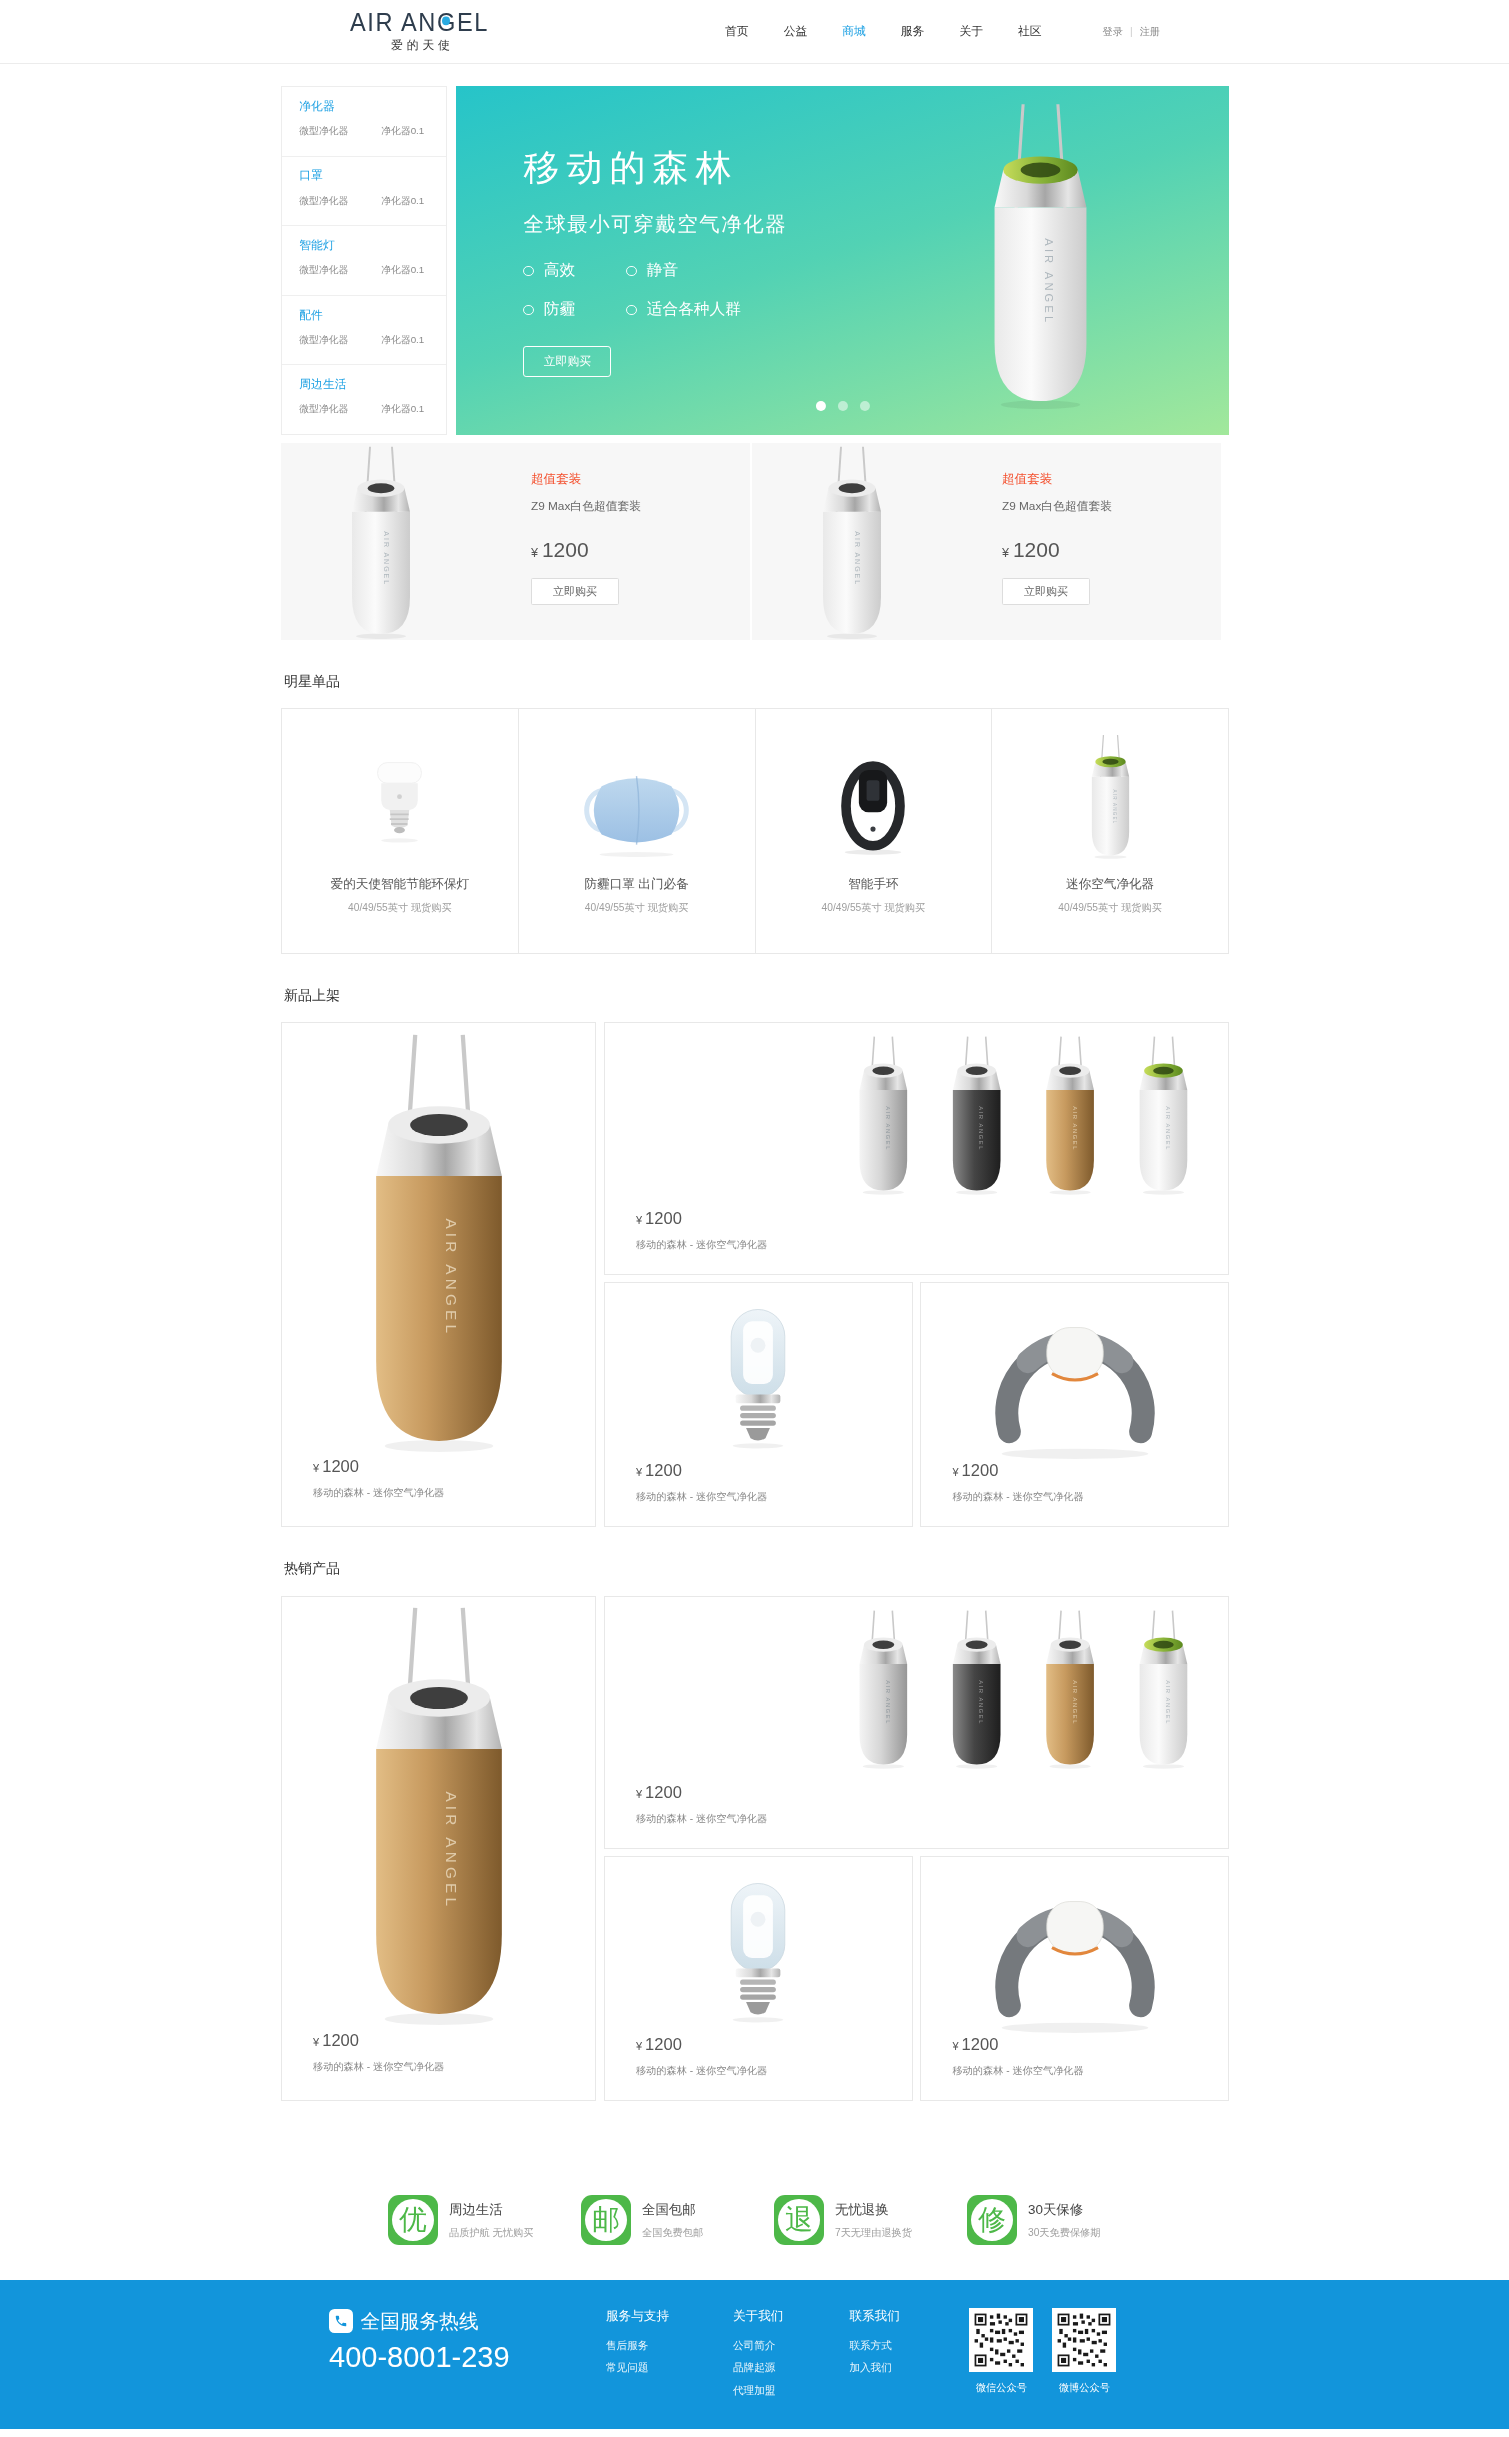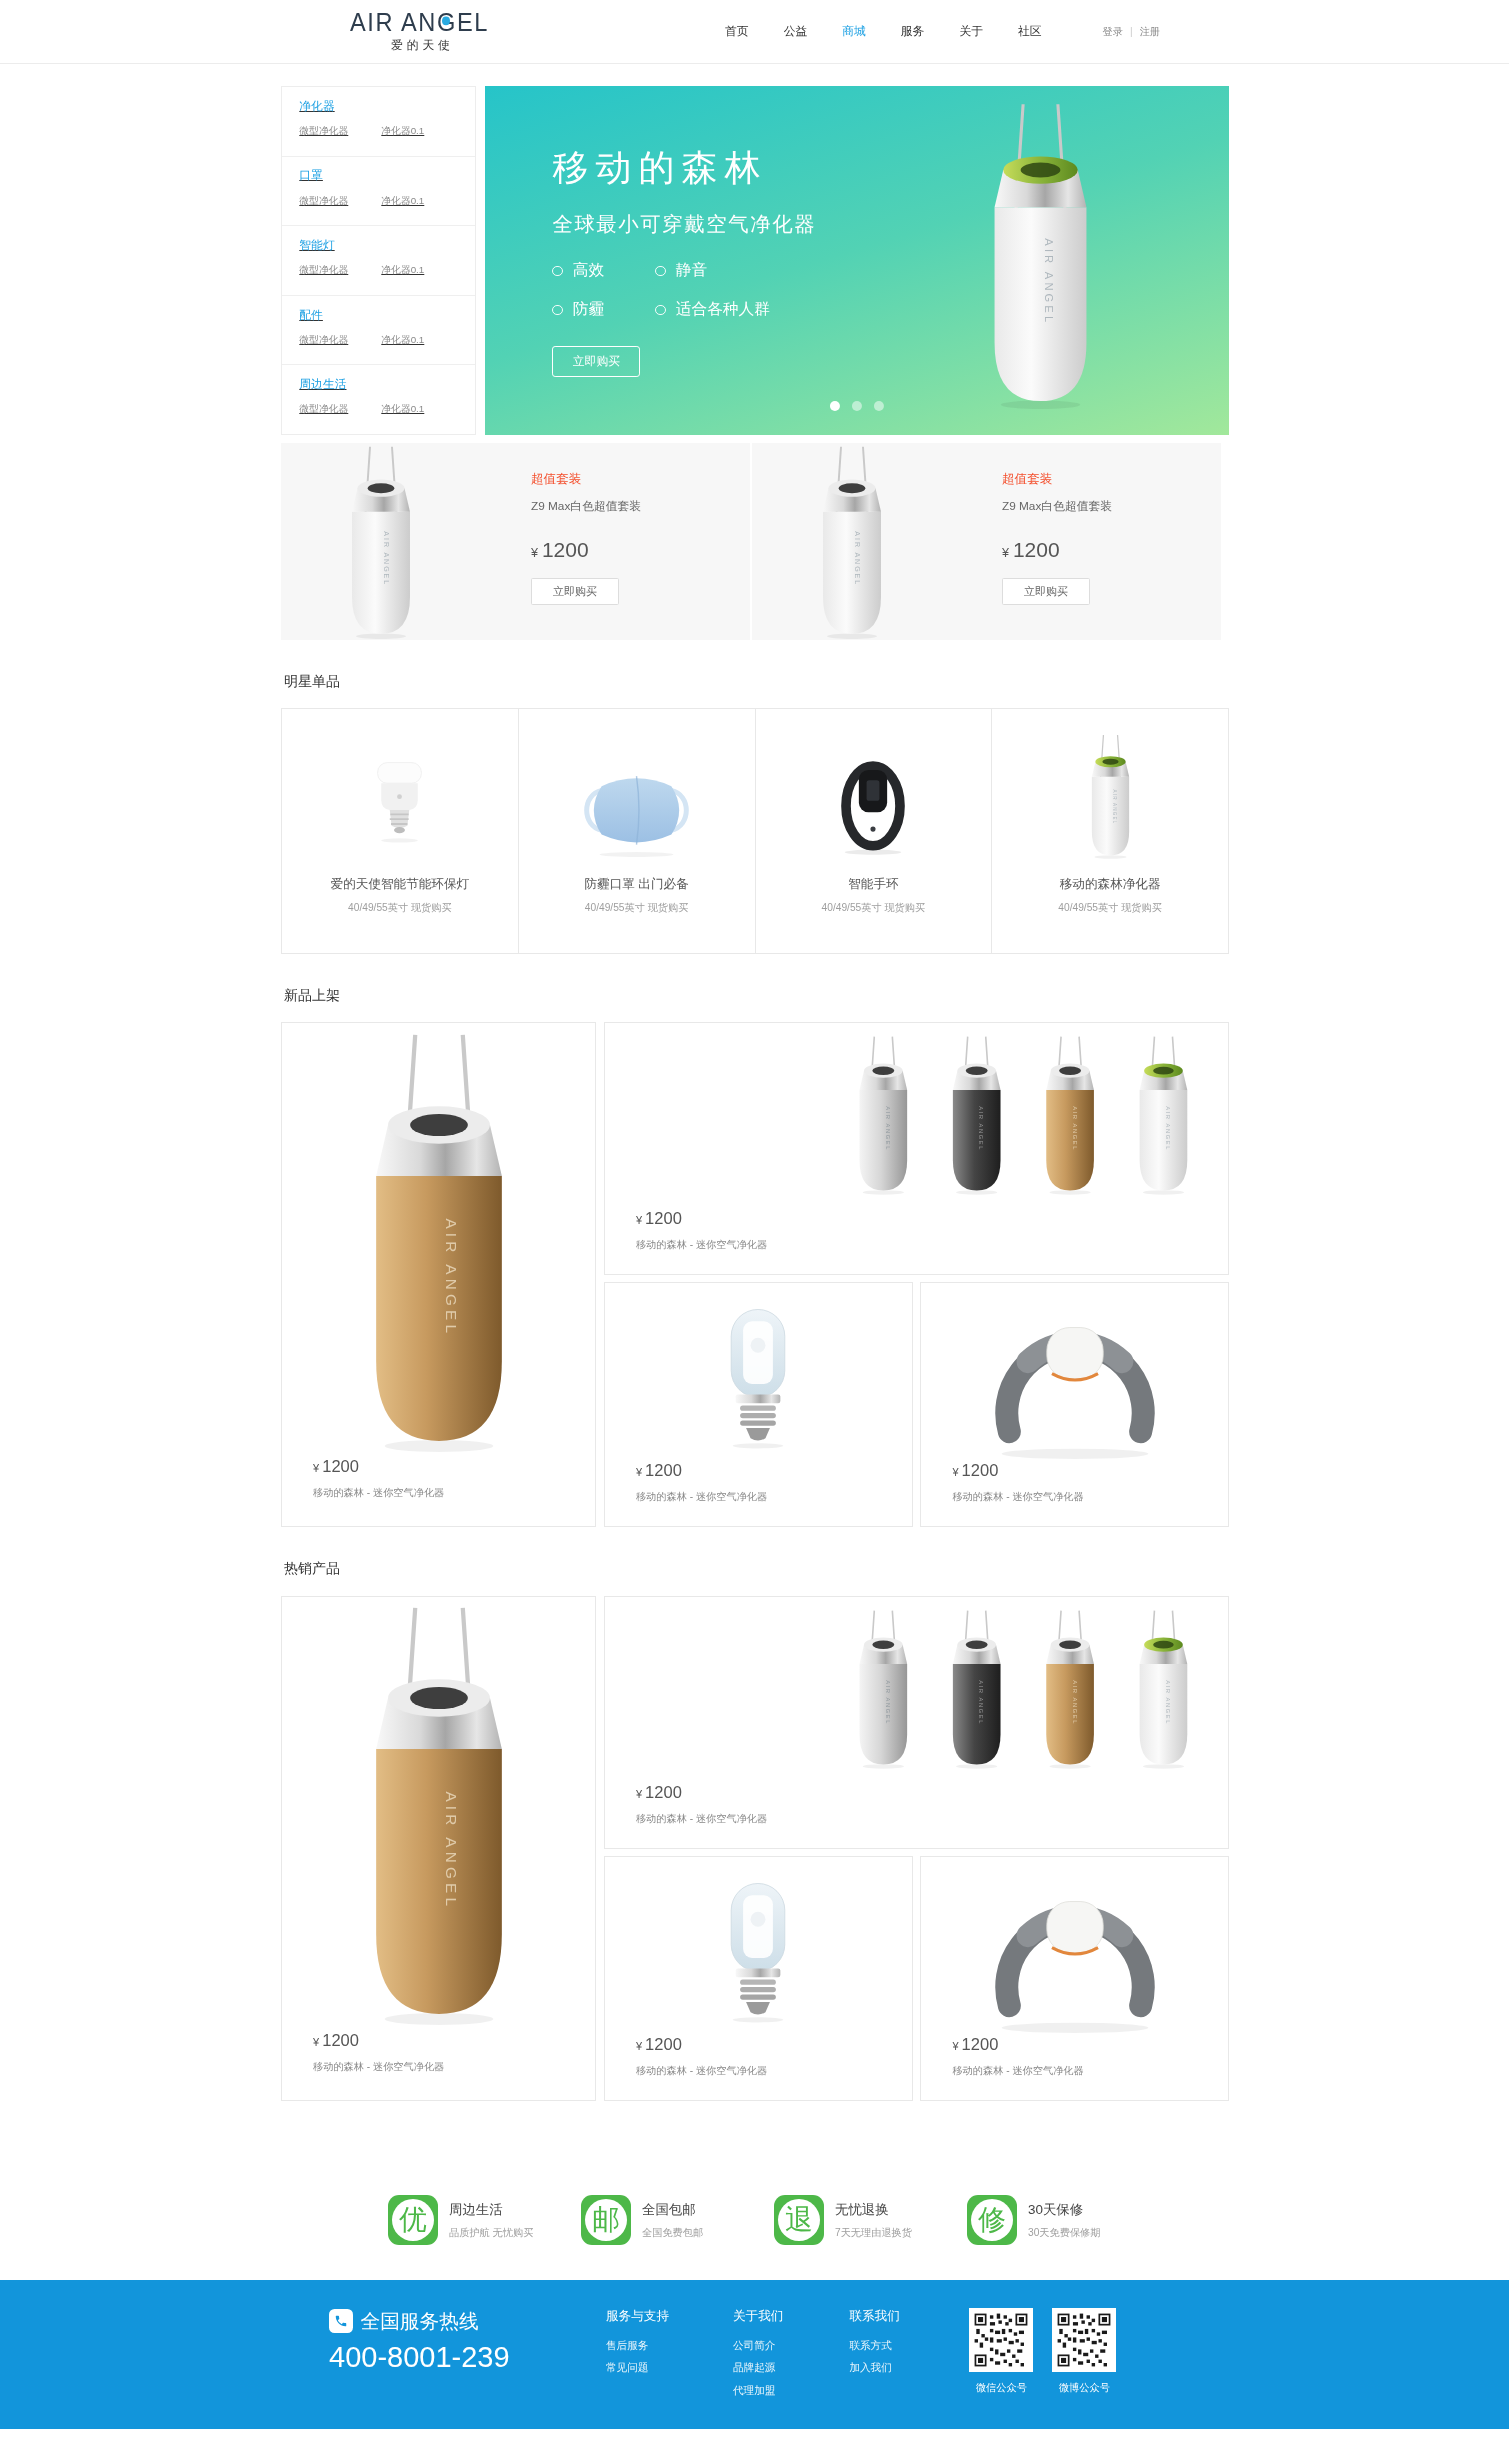--- a/index.html
+++ b/index.html
@@ -18,21 +18,21 @@
   .nav-item { cursor:pointer; }
   .nav-item.active { color:#1ca0e3; }
   .auth { margin-left:61px; font-size:10.2px; color:#888; display:flex; gap:7px; align-items:center; white-space:nowrap; }
   .auth .sep { color:#ccc; }
 
   
   .container { width:948px; margin:0 auto; }
 
   
   .hero-row { display:flex; margin-top:22px; height:349px; }
-  .sidebar { width:195px; border:0.8px solid #ededed; display:flex; flex-direction:column; background:#fff;text-decoration:underline; }
+  .sidebar { width:166px; border:0.8px solid #ededed; display:flex; flex-direction:column; background:#fff; }
   .side-block { flex:1; padding:11.8px 0 0 17.3px; border-bottom:0.8px solid #efefef; }
   .side-block:last-child { border-bottom:none; }
   .side-title { color:#1ca0e3; font-size:11.8px; cursor:pointer; }
   .side-links { margin-top:10.2px; font-size:9.8px; color:#8a8a8a; display:flex; gap:33px; }
   .side-links span { cursor:pointer; }
 
   .banner { flex:1; margin-left:9.4px; position:relative; overflow:hidden; color:#fff;
             background:linear-gradient(163deg,#26c4c9 0%,#52d2b4 48%,#a2e89b 100%);
             padding:58px 0 0 67px; }
   .banner-title { font-size:36px; font-weight:200; letter-spacing:7px; }
@@ -463,21 +463,21 @@
         </div>
       <div class="star-name">智能手环</div>
       <div class="star-sub">40/49/55英寸 现货购买</div>
     </div>
     <div class="star-cell">
       <div class="star-img">
           <svg style="height:126px;width:61px" viewBox="0 0 77 160" width="61" height="126">
             <use href="#b-green"></use>
           </svg>
         </div>
-      <div class="star-name">移动的森林净化器</div>
+      <div class="star-name">迷你空气净化器</div>
       <div class="star-sub">40/49/55英寸 现货购买</div>
     </div>
   </div>
 
   <h2 class="sec-title">新品上架</h2>
   <div class="pgrid">
     <div class="pcard pcard-tall">
       <svg class="tall-svg" viewBox="0 0 259 540" width="204" height="425">
           <use href="#b-bronze"></use>
         </svg>

